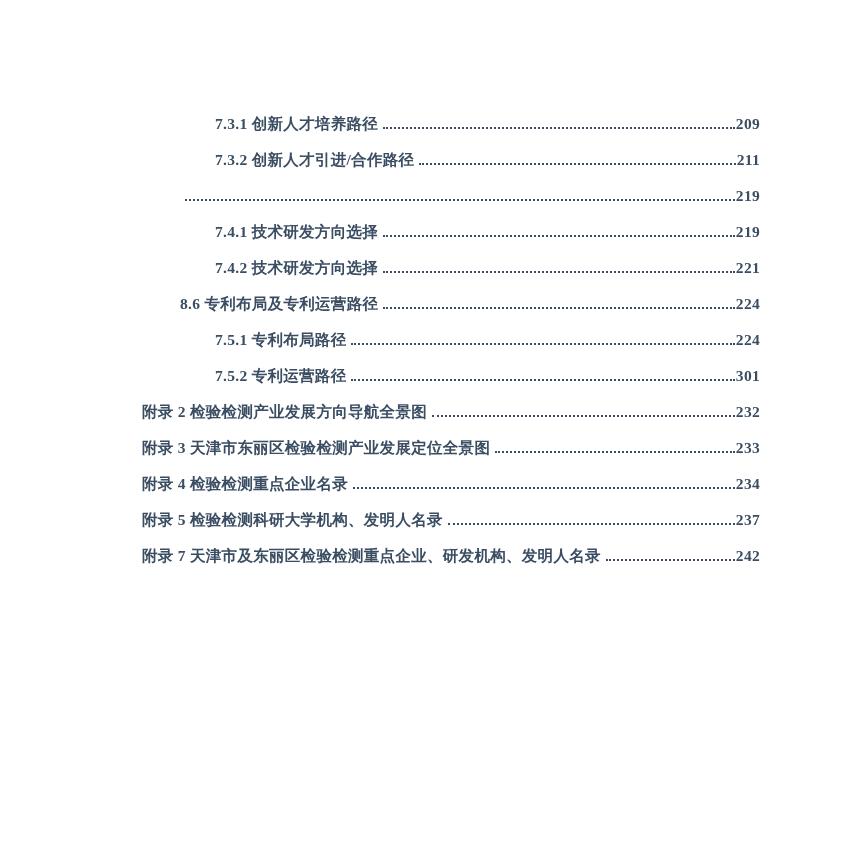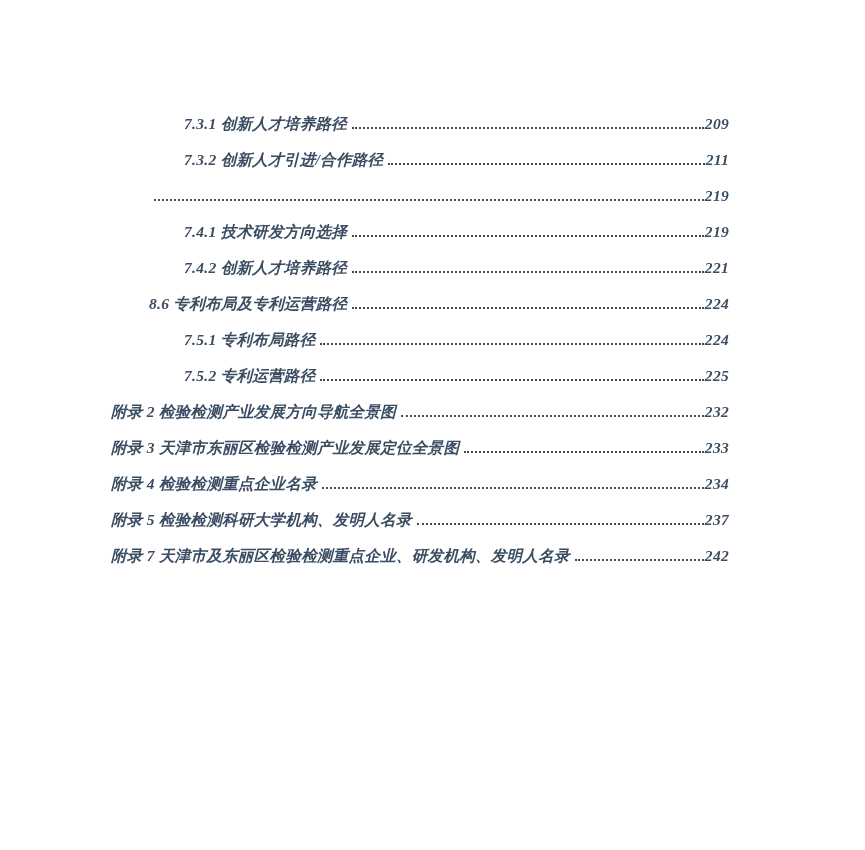--- a/index.html
+++ b/index.html
@@ -14,24 +14,23 @@
     position: relative;
     width: 865px;
     height: 850px;
     background: var(--page_background);
     font-family: "Liberation Serif", "DejaVu Serif", serif;
     color: var(--text);
     overflow: hidden;
   }
   .toc {
     position: absolute;
-    left: 111px;
+    left: 142px;
     top: 106px;
     width: 618px;
-    font-style: italic;
   }
   .row {
     display: flex;
     align-items: baseline;
     height: 36px;
     font-size: 15.5px;
     font-weight: bold;
     white-space: nowrap;
     cursor: pointer;
   }
@@ -73,41 +72,41 @@
       <span class="pg">219</span>
     </div>
 
     <div class="row lvl3">
       <span class="lbl">7.4.1 技术研发方向选择</span>
       <span class="leader"></span>
       <span class="pg">219</span>
     </div>
 
     <div class="row lvl3">
-      <span class="lbl">7.4.2 创新人才培养路径</span>
+      <span class="lbl">7.4.2 技术研发方向选择</span>
       <span class="leader"></span>
       <span class="pg">221</span>
     </div>
 
     <div class="row lvl2">
       <span class="lbl">8.6 专利布局及专利运营路径</span>
       <span class="leader"></span>
       <span class="pg">224</span>
     </div>
 
     <div class="row lvl3">
       <span class="lbl">7.5.1 专利布局路径</span>
       <span class="leader"></span>
       <span class="pg">224</span>
     </div>
 
     <div class="row lvl3">
       <span class="lbl">7.5.2 专利运营路径</span>
       <span class="leader"></span>
-      <span class="pg">225</span>
+      <span class="pg">301</span>
     </div>
 
 
 
     <div class="row lvl1">
       <span class="lbl">附录 2 检验检测产业发展方向导航全景图</span>
       <span class="leader"></span>
       <span class="pg">232</span>
     </div>
 

